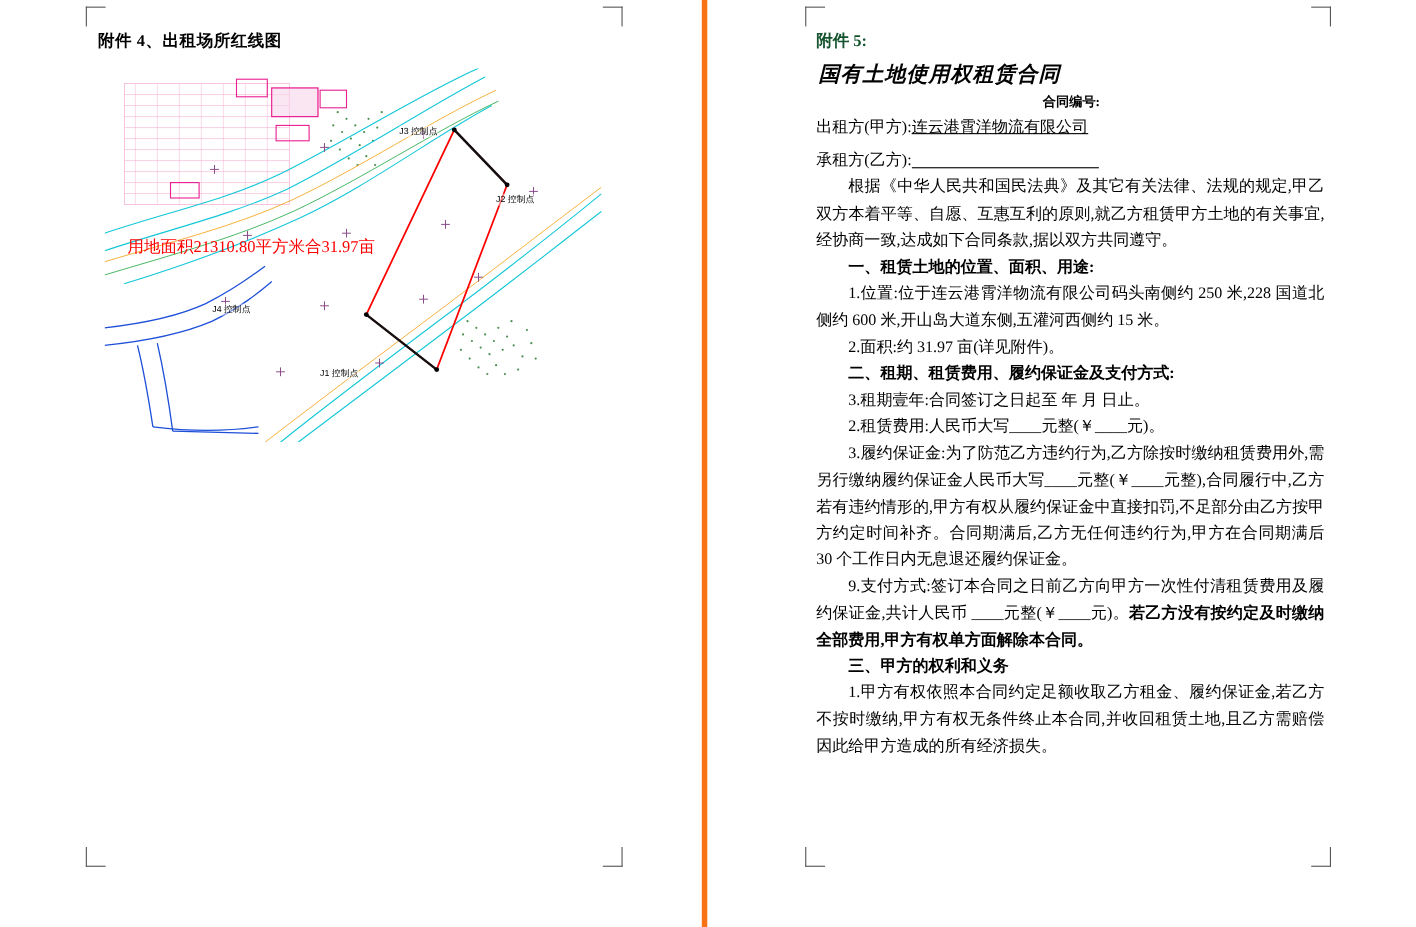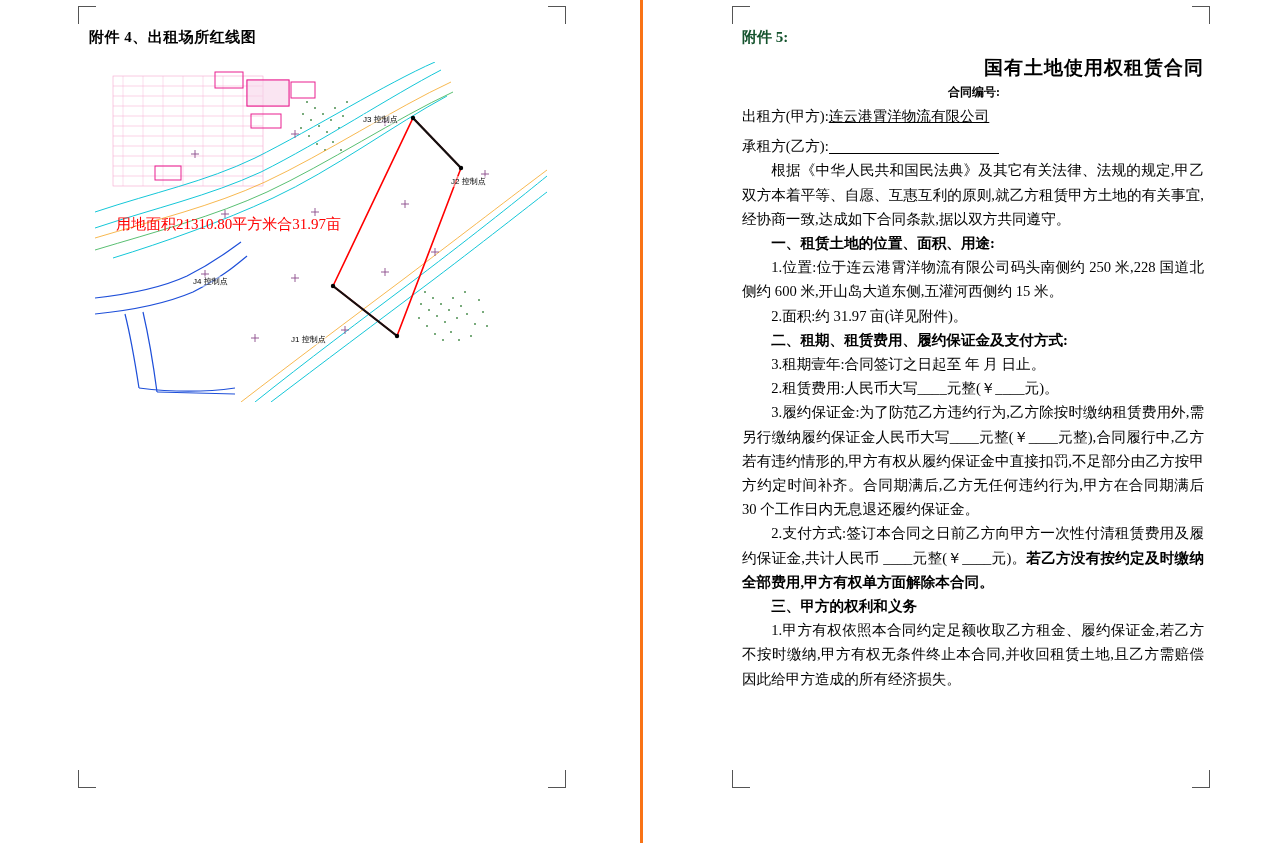--- a/index.html
+++ b/index.html
@@ -20,21 +20,21 @@
   .sheet {
     position: absolute;
     top: 0;
     background: #ffffff;
     height: 843px;
     box-sizing: border-box;
   }
   .sheet-left {
     left: 0;
     width: 643px;
-    border-right: 3px solid #f97316;
+    border-right: 5px solid #f97316;
   }
   .sheet-right {
     left: 644px;
     width: 643px;
   }
   
   .crop {
     position: absolute;
     width: 18px;
     height: 18px;
@@ -104,24 +104,25 @@
     top: 28px;
     font-size: 15px;
     font-weight: bold;
     color: #14532d;
   }
   .r-title {
     position: absolute;
     left: 744px;
     top: 55px;
     width: 460px;
-    text-align: right;
+    text-align: left;
     font-size: 19px;
     font-weight: bold;
     letter-spacing: 1px;
+    font-style: italic;
   }
   .r-contractno {
     position: absolute;
     left: 744px;
     top: 84px;
     width: 460px;
     text-align: center;
     font-size: 12px;
     font-weight: bold;
   }
@@ -375,18 +376,18 @@
       <span>承租方(乙方):</span><span class="ul-line"></span>
     </p>
     <p class="indent2" style="margin-top:0;">根据《中华人民共和国民法典》及其它有关法律、法规的规定,甲乙双方本着平等、自愿、互惠互利的原则,就乙方租赁甲方土地的有关事宜,经协商一致,达成如下合同条款,据以双方共同遵守。</p>
     <p class="indent2 bold">一、租赁土地的位置、面积、用途:</p>
     <p class="indent2">1.位置:位于连云港霄洋物流有限公司码头南侧约 250 米,228 国道北侧约 600 米,开山岛大道东侧,五灌河西侧约 15 米。</p>
     <p class="indent2">2.面积:约 31.97 亩(详见附件)。</p>
     <p class="indent2 bold">二、租期、租赁费用、履约保证金及支付方式:</p>
     <p class="indent2">3.租期壹年:合同签订之日起至     年   月   日止。</p>
     <p class="indent2">2.租赁费用:人民币大写____元整(￥____元)。</p>
     <p class="indent2">3.履约保证金:为了防范乙方违约行为,乙方除按时缴纳租赁费用外,需另行缴纳履约保证金人民币大写____元整(￥____元整),合同履行中,乙方若有违约情形的,甲方有权从履约保证金中直接扣罚,不足部分由乙方按甲方约定时间补齐。合同期满后,乙方无任何违约行为,甲方在合同期满后 30 个工作日内无息退还履约保证金。</p>
-    <p class="indent2"><span>2.支付方式:签订本合同之日前乙方向甲方一次性付清租赁费用及履约保证金,共计人民币 ____元整(￥____元)。</span><span class="bold">若乙方没有按约定及时缴纳全部费用,甲方有权单方面解除本合同。</span></p>
+    <p class="indent2"><span>9.支付方式:签订本合同之日前乙方向甲方一次性付清租赁费用及履约保证金,共计人民币 ____元整(￥____元)。</span><span class="bold">若乙方没有按约定及时缴纳全部费用,甲方有权单方面解除本合同。</span></p>
     <p class="indent2 bold">三、甲方的权利和义务</p>
     <p class="indent2">1.甲方有权依照本合同约定足额收取乙方租金、履约保证金,若乙方不按时缴纳,甲方有权无条件终止本合同,并收回租赁土地,且乙方需赔偿因此给甲方造成的所有经济损失。</p>
   </div>
 
 </div>
 
 </body></html>

